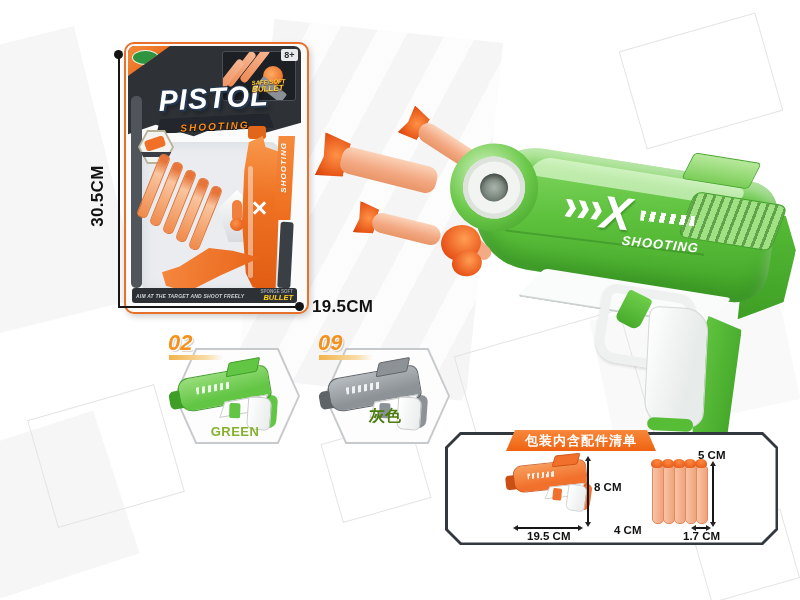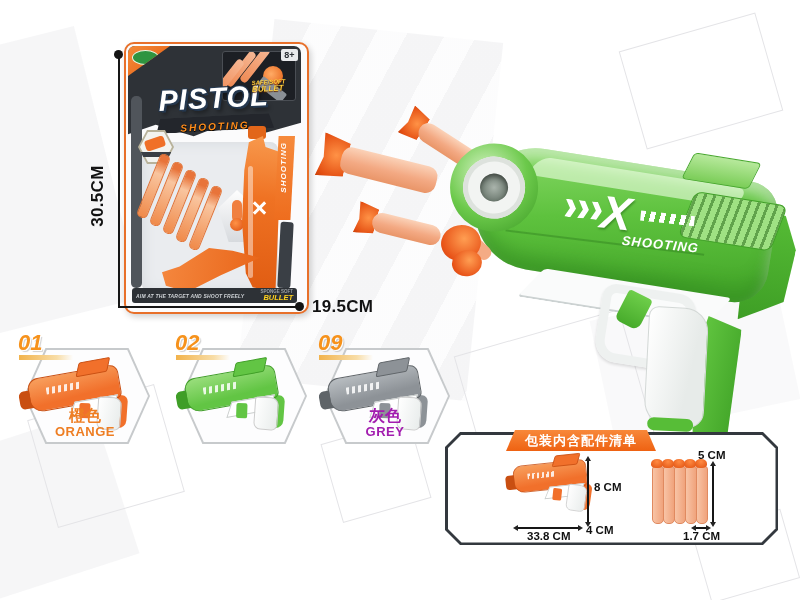--- a/index.html
+++ b/index.html
@@ -149,21 +149,21 @@
         clip-path:polygon(0 50%,17% 0,83% 0,100% 50%,83% 100%,17% 100%);background:#c7cacc;}
   .v-hex-in{position:absolute;left:2px;top:2px;width:122px;height:92px;
         clip-path:polygon(0 50%,17% 0,83% 0,100% 50%,83% 100%,17% 100%);background:#fdfdfe;}
   .v-cn{position:absolute;left:0;top:76px;width:150px;text-align:center;font-size:16px;font-weight:bold;}
   .v-en{position:absolute;left:0;top:94px;width:150px;text-align:center;font-size:13px;font-weight:bold;letter-spacing:.5px;}
   .v-orange{--c:#f1702b;--lt:#f8a05e;--dk:#c94f12;}
   .v-green{--c:#62c544;--lt:#9ade7d;--dk:#3f9e27;}
   .v-grey{--c:#8d9297;--lt:#b9bec2;--dk:#5f6468;}
   .v-orange .v-cn,.v-orange .v-en{color:#ee7e23;}
   .v-green .v-cn{color:#6cbe3e;} .v-green .v-en{color:#84b22e;}
-  .v-grey .v-cn,.v-grey .v-en{color:#a21caf;}
+  .v-grey .v-cn,.v-grey .v-en{color:#4d7c0f;}
   
   .pistol{position:absolute;width:118px;height:80px;}
   .p-muzzle{position:absolute;left:0;top:24px;width:16px;height:18px;background:var(--dk);border-radius:5px 0 0 5px;}
   .p-body{position:absolute;left:10px;top:13px;width:90px;height:32px;border:1px solid var(--dk);
         background:linear-gradient(175deg,var(--lt),var(--c) 70%);border-radius:11px 8px 6px 13px;}
   .p-top{position:absolute;left:62px;top:5px;width:30px;height:12px;background:var(--c);
         transform:skewX(-22deg);border-radius:2px;border:1px solid var(--dk);}
   .p-slats{position:absolute;left:28px;top:24px;width:34px;height:7px;opacity:.85;
         background:repeating-linear-gradient(100deg,#fff 0 3px,transparent 3px 6px);}
   .p-mid{position:absolute;left:50px;top:43px;width:42px;height:13px;background:#fff;
@@ -315,76 +315,57 @@
     <div class="hg-logo">
       <div class="hg-chev" style="left:0;top:10px;"></div>
       <div class="hg-chev" style="left:13px;top:10px;"></div>
       <div class="hg-chev" style="left:26px;top:10px;"></div>
       <div class="hg-x">X</div>
       <div class="hg-slats"></div>
       <div class="hg-shooting">SHOOTING</div>
     </div>
   </div>
 
-  <div class="variant v-orange" style="left:10px;">
-    <div class="v-hex">
-        <div class="v-hex-in"></div>
-      </div>
-    <div class="v-num">01</div>
-    <div class="v-numbar"></div>
-    <div class="pistol" style="left:10px;top:28px;transform:rotate(-10deg);">
-      <div class="p-gripback"></div>
-      <div class="p-muzzle"></div>
-      <div class="p-body"></div>
-      <div class="p-top"></div>
-      <div class="p-slats"></div>
-      <div class="p-mid"></div>
-      <div class="p-trigger"></div>
-      <div class="p-grip"></div>
-    </div>
-    <div class="v-cn">橙色</div>
-    <div class="v-en">ORANGE</div>
-  </div>
-
-  <div class="variant v-green" style="left:167px;">
+
+  <div class="variant v-green" style="left:160px;">
     <div class="v-hex">
         <div class="v-hex-in"></div>
       </div>
     <div class="v-num">02</div>
     <div class="v-numbar"></div>
     <div class="pistol" style="left:10px;top:28px;transform:rotate(-10deg);">
       <div class="p-gripback"></div>
       <div class="p-muzzle"></div>
       <div class="p-body"></div>
       <div class="p-top"></div>
       <div class="p-slats"></div>
       <div class="p-mid"></div>
       <div class="p-trigger"></div>
       <div class="p-grip"></div>
     </div>
+    <div class="v-en">GREEN</div>
   </div>
 
   <div class="variant v-grey" style="left:310px;">
     <div class="v-hex">
         <div class="v-hex-in"></div>
       </div>
     <div class="v-num">09</div>
     <div class="v-numbar"></div>
     <div class="pistol" style="left:10px;top:28px;transform:rotate(-10deg);">
       <div class="p-gripback"></div>
       <div class="p-muzzle"></div>
       <div class="p-body"></div>
       <div class="p-top"></div>
       <div class="p-slats"></div>
       <div class="p-mid"></div>
       <div class="p-trigger"></div>
       <div class="p-grip"></div>
     </div>
     <div class="v-cn">灰色</div>
-    <div class="v-en">GREY</div>
   </div>
 
   <div class="cbox">
     <div class="cbox-in"></div>
   </div>
   <div class="cbox-banner">
     <span class="cbox-title">包装内含配件清单</span>
   </div>
 
   <div class="pistol v-orange" style="left:503px;top:457px;transform:rotate(-6deg) scale(0.8);transform-origin:top left;">
@@ -399,22 +380,22 @@
   </div>
 
   <div class="mline" style="left:587px;top:458px;width:1.5px;height:66px;"></div>
   <div class="arr up" style="left:585px;top:456px;"></div>
   <div class="arr down" style="left:585px;top:522px;"></div>
   <div class="cm-label" style="left:594px;top:481px;">8 CM</div>
 
   <div class="mline" style="left:516px;top:527px;width:64px;height:1.5px;"></div>
   <div class="arr left" style="left:513px;top:525px;"></div>
   <div class="arr right" style="left:578px;top:525px;"></div>
-  <div class="cm-label" style="left:527px;top:530px;">33.8 CM</div>
-  <div class="cm-label" style="left:586px;top:524px;">4 CM</div>
+  <div class="cm-label" style="left:527px;top:530px;">19.5 CM</div>
+  <div class="cm-label" style="left:614px;top:524px;">4 CM</div>
 
   <div class="box-dart" style="left:652px;top:466px;"></div>
   <div class="box-dart" style="left:663px;top:466px;"></div>
   <div class="box-dart" style="left:674px;top:466px;"></div>
   <div class="box-dart" style="left:685px;top:466px;"></div>
   <div class="box-dart" style="left:696px;top:466px;"></div>
 
   <div class="mline" style="left:712px;top:463px;width:1.5px;height:61px;"></div>
   <div class="arr up" style="left:710px;top:461px;"></div>
   <div class="arr down" style="left:710px;top:522px;"></div>

